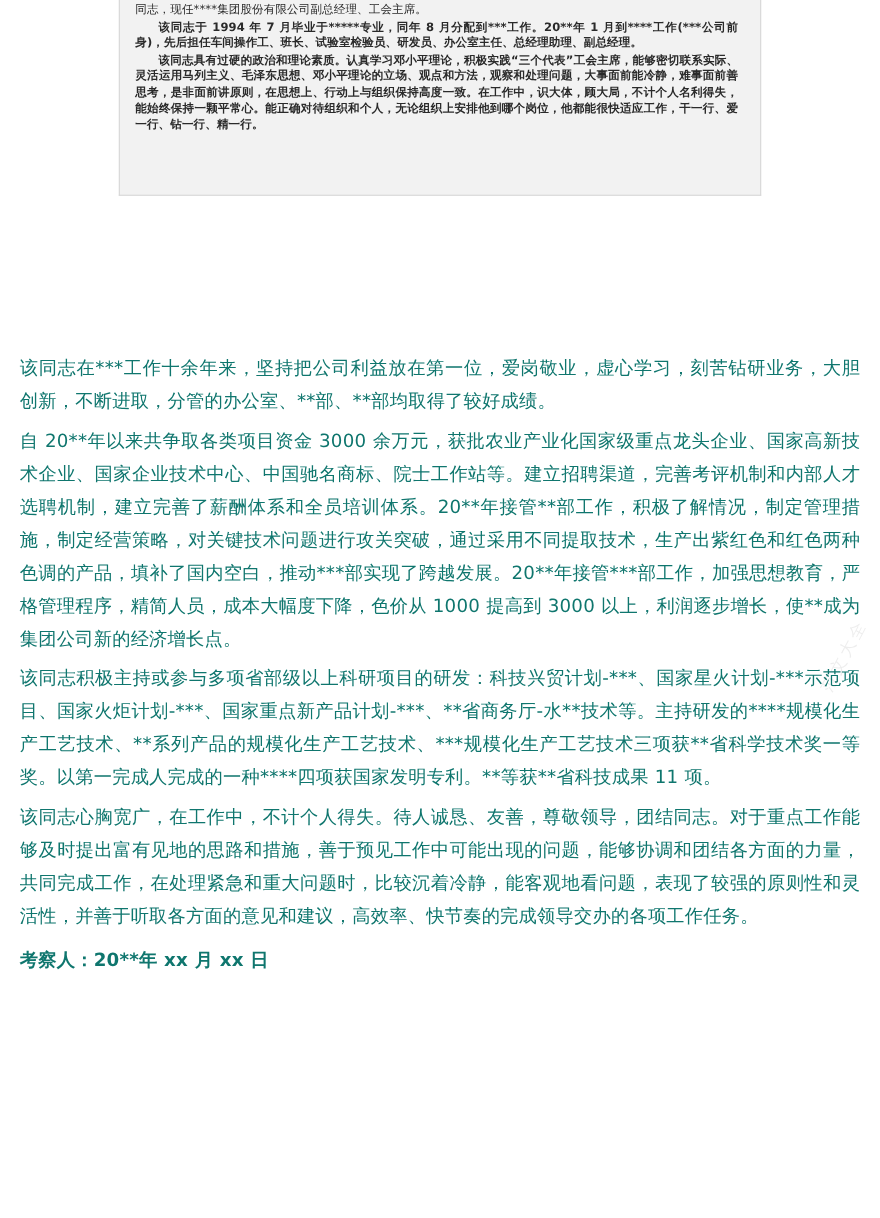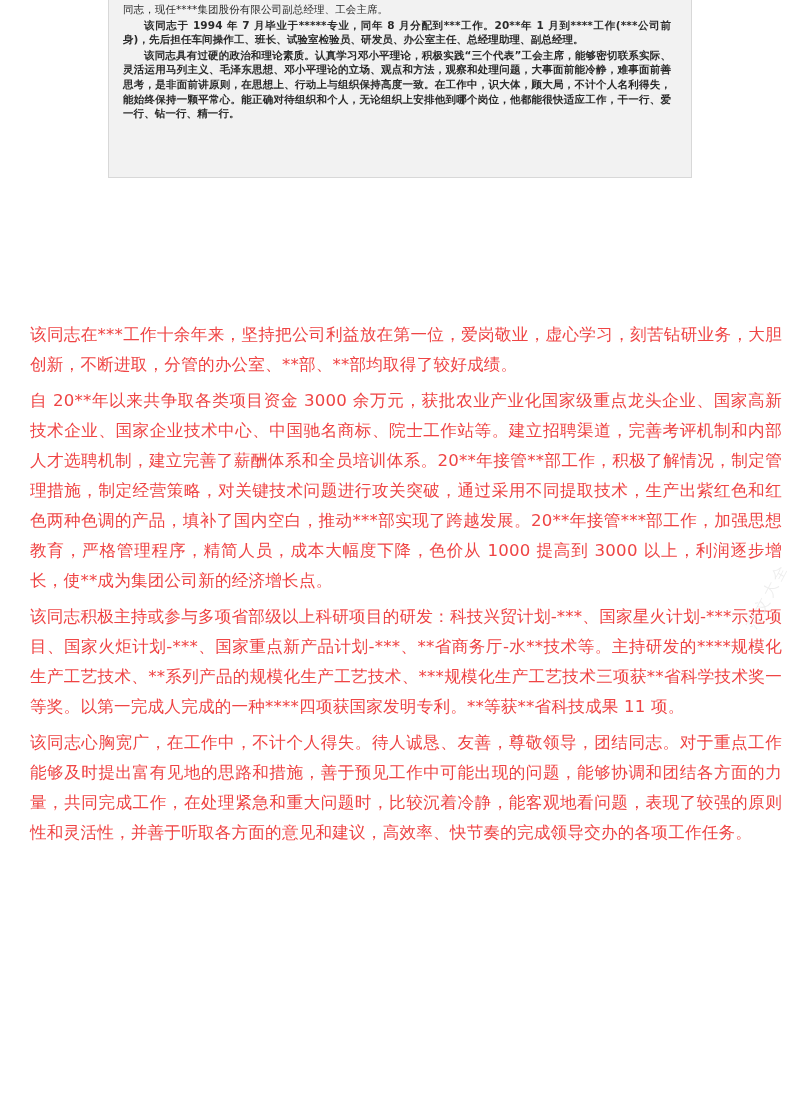--- a/index.html
+++ b/index.html
@@ -44,25 +44,25 @@
   }
 
   
   .doc-body {
     position: absolute;
     left: 18px;
     top: 320px;
     width: 764px;
   }
   .doc-body p {
-    margin: 0 0 6px 12px;
+    margin: 0 0 6px 0;
     font-size: 16.6px;
     line-height: 30px;
     text-align: justify;
-    color: #ef4444;
+    color: #0f766e;
     letter-spacing: 0.2px;
   }
   .doc-body p.sign {
     margin-top: 10px;
     font-weight: bold;
   }
 
   
   .watermark {
     position: absolute;
@@ -84,15 +84,16 @@
   <p>同志，现任****集团股份有限公司副总经理、工会主席。</p>
   <p class="indent">该同志于 1994 年 7 月毕业于*****专业，同年 8 月分配到***工作。20**年 1 月到****工作(***公司前身)，先后担任车间操作工、班长、试验室检验员、研发员、办公室主任、总经理助理、副总经理。</p>
   <p class="indent">该同志具有过硬的政治和理论素质。认真学习邓小平理论，积极实践“三个代表”工会主席，能够密切联系实际、灵活运用马列主义、毛泽东思想、邓小平理论的立场、观点和方法，观察和处理问题，大事面前能冷静，难事面前善思考，是非面前讲原则，在思想上、行动上与组织保持高度一致。在工作中，识大体，顾大局，不计个人名利得失，能始终保持一颗平常心。能正确对待组织和个人，无论组织上安排他到哪个岗位，他都能很快适应工作，干一行、爱一行、钻一行、精一行。</p>
 </div>
 
 <div class="doc-body">
   <p>该同志在***工作十余年来，坚持把公司利益放在第一位，爱岗敬业，虚心学习，刻苦钻研业务，大胆创新，不断进取，分管的办公室、**部、**部均取得了较好成绩。</p>
   <p>自 20**年以来共争取各类项目资金 3000 余万元，获批农业产业化国家级重点龙头企业、国家高新技术企业、国家企业技术中心、中国驰名商标、院士工作站等。建立招聘渠道，完善考评机制和内部人才选聘机制，建立完善了薪酬体系和全员培训体系。20**年接管**部工作，积极了解情况，制定管理措施，制定经营策略，对关键技术问题进行攻关突破，通过采用不同提取技术，生产出紫红色和红色两种色调的产品，填补了国内空白，推动***部实现了跨越发展。20**年接管***部工作，加强思想教育，严格管理程序，精简人员，成本大幅度下降，色价从 1000 提高到 3000 以上，利润逐步增长，使**成为集团公司新的经济增长点。</p>
   <p>该同志积极主持或参与多项省部级以上科研项目的研发：科技兴贸计划-***、国家星火计划-***示范项目、国家火炬计划-***、国家重点新产品计划-***、**省商务厅-水**技术等。主持研发的****规模化生产工艺技术、**系列产品的规模化生产工艺技术、***规模化生产工艺技术三项获**省科学技术奖一等奖。以第一完成人完成的一种****四项获国家发明专利。**等获**省科技成果 11 项。</p>
   <p>该同志心胸宽广，在工作中，不计个人得失。待人诚恳、友善，尊敬领导，团结同志。对于重点工作能够及时提出富有见地的思路和措施，善于预见工作中可能出现的问题，能够协调和团结各方面的力量，共同完成工作，在处理紧急和重大问题时，比较沉着冷静，能客观地看问题，表现了较强的原则性和灵活性，并善于听取各方面的意见和建议，高效率、快节奏的完成领导交办的各项工作任务。</p>
+  <p class="sign">考察人：20**年 xx 月 xx 日</p>
 </div>
 
 <div class="watermark">范文大全</div>
 
 </body></html>

